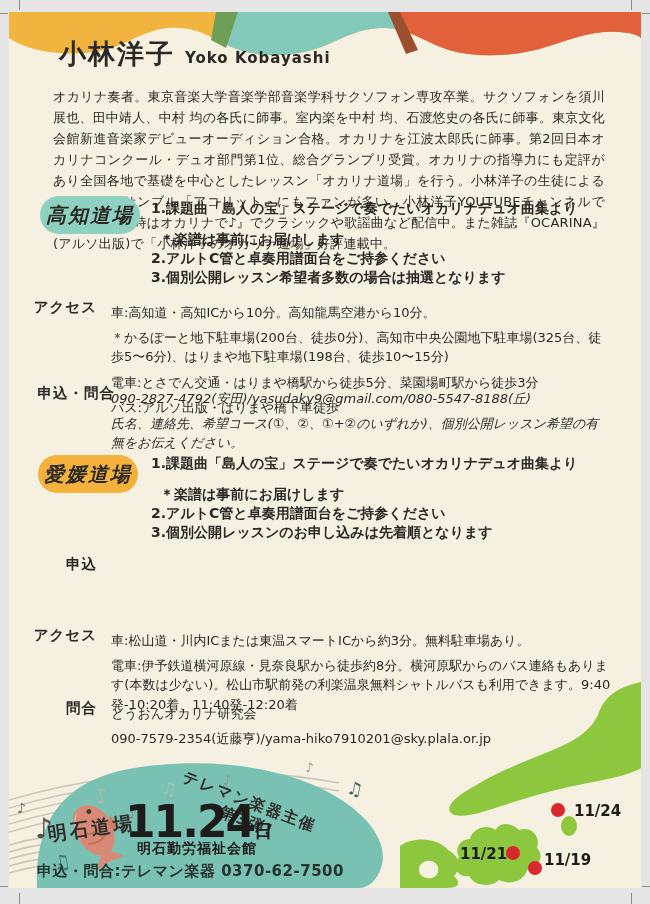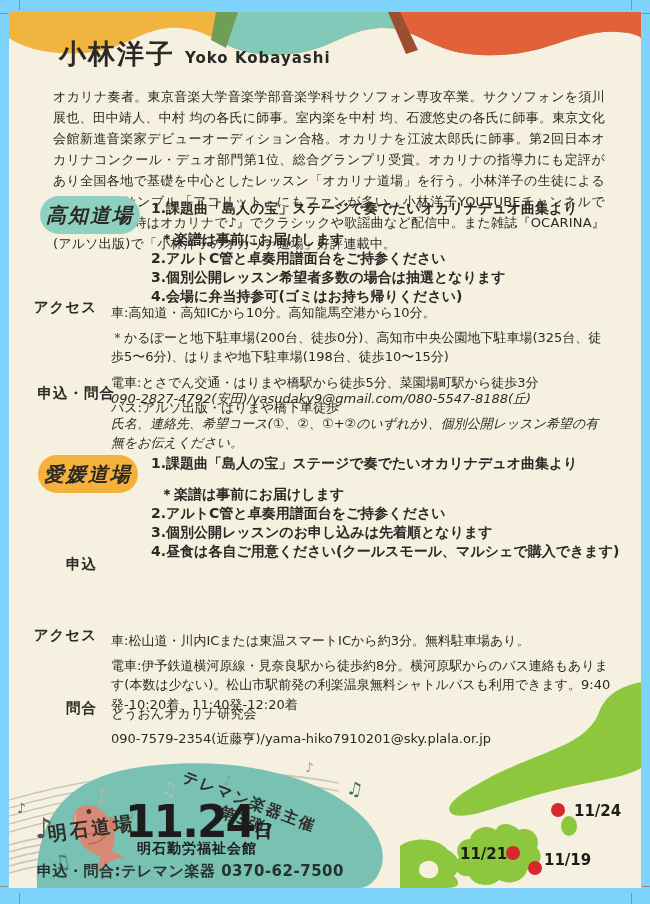--- a/index.html
+++ b/index.html
@@ -1,17 +1,17 @@
 <!DOCTYPE html>
 <html><head>
 <meta charset="utf-8">
 <style>
   html,body{margin:0;padding:0;}
   body{width:650px;height:904px;background:#ffffff;font-family:"DejaVu Sans",sans-serif;color:#2a2925;}
-  .stage{position:relative;width:650px;height:904px;overflow:hidden;background:#7dd3fc;}
+  .stage{position:relative;width:650px;height:904px;overflow:hidden;background:#e5e5e5;}
   .page{position:absolute;left:9px;top:12px;width:632px;height:876px;background:#f6f0e1;overflow:hidden;}
   .abs{position:absolute;}
   .crop{position:absolute;background:#8f8d85;}
   h1{margin:0;font-size:27px;font-weight:800;letter-spacing:2px;}
   .name-en{font-size:15px;font-weight:600;letter-spacing:1px;margin-left:10px;}
   .bio{font-size:13px;line-height:21px;text-align:justify;letter-spacing:0.2px;}
   .badge{border-radius:20px;display:flex;align-items:center;justify-content:center;
          font-size:20px;font-weight:800;letter-spacing:2px;color:#2a2925;font-style:italic;}
   .items p{margin:0;font-size:14px;line-height:19px;font-weight:700;}
   .items p.indent{padding-left:9px;margin-top:12px;}
@@ -64,21 +64,20 @@
     </div>
 
     <div class="abs bio" style="left:44px;top:74px;width:552px;">オカリナ奏者。東京音楽大学音楽学部音楽学科サクソフォン専攻卒業。サクソフォンを須川展也、田中靖人、中村 均の各氏に師事。室内楽を中村 均、石渡悠史の各氏に師事。東京文化会館新進音楽家デビューオーディション合格。オカリナを江波太郎氏に師事。第2回日本オカリナコンクール・デュオ部門第1位、総合グランプリ受賞。オカリナの指導力にも定評があり全国各地で基礎を中心としたレッスン「オカリナ道場」を行う。小林洋子の生徒によるラージアンサンブル「アコリット」にもファンが多い。小林洋子YOUTUBEチャンネルでは、『こんな時はオカリナで♪』でクラシックや歌謡曲など配信中。また雑誌『OCARINA』(アルソ出版)で「小林洋子のオカリナ道場」好評連載中。</div>
 
     <div class="abs badge" style="left:31px;top:184px;width:100px;height:38px;background:#8fd1c1;">高知道場</div>
     <div class="abs items" style="left:142px;top:187px;width:470px;">
       <p>1.課題曲「島人の宝」ステージで奏でたいオカリナデュオ曲集より</p>
       <p class="indent">＊楽譜は事前にお届けします</p>
       <p>2.アルトC管と卓奏用譜面台をご持参ください</p>
       <p>3.個別公開レッスン希望者多数の場合は抽選となります</p>
-      <p>4.会場に弁当持参可(ゴミはお持ち帰りください)</p>
     </div>
 
     <div class="abs rowlabel" style="left:10px;top:286px;width:78px;">アクセス</div>
     <div class="abs rowbody" style="left:96px;top:285px;width:512px;">
       <p>車:高知道・高知ICから10分。高知龍馬空港から10分。</p>
       <p>＊かるぽーと地下駐車場(200台、徒歩0分)、高知市中央公園地下駐車場(325台、徒歩5〜6分)、はりまや地下駐車場(198台、徒歩10〜15分)</p>
       <p>電車:とさでん交通・はりまや橋駅から徒歩5分、菜園場町駅から徒歩3分</p>
       <p>バス:アルソ出版・はりまや橋下車徒歩</p>
     </div>
 
@@ -87,21 +86,20 @@
       <p>090-2827-4792(安田)/yasudaky9@gmail.com/080-5547-8188(丘)</p>
       <p>氏名、連絡先、希望コース(①、②、①+②のいずれか)、個別公開レッスン希望の有無をお伝えください。</p>
     </div>
 
     <div class="abs badge" style="left:29px;top:443px;width:100px;height:38px;background:#f4b13c;">愛媛道場</div>
     <div class="abs items" style="left:142px;top:442px;width:480px;">
       <p>1.課題曲「島人の宝」ステージで奏でたいオカリナデュオ曲集より</p>
       <p class="indent">＊楽譜は事前にお届けします</p>
       <p>2.アルトC管と卓奏用譜面台をご持参ください</p>
       <p>3.個別公開レッスンのお申し込みは先着順となります</p>
-      <p>4.昼食は各自ご用意ください(クールスモール、マルシェで購入できます)</p>
     </div>
 
     <div class="abs rowlabel" style="left:10px;top:543px;width:78px;">申込</div>
 
     <div class="abs rowlabel" style="left:10px;top:614px;width:78px;">アクセス</div>
     <div class="abs rowbody" style="left:96px;top:613px;width:516px;">
       <p>車:松山道・川内ICまたは東温スマートICから約3分。無料駐車場あり。</p>
       <p>電車:伊予鉄道横河原線・見奈良駅から徒歩約8分。横河原駅からのバス連絡もあります(本数は少ない)。松山市駅前発の利楽温泉無料シャトルバスも利用できます。9:40発-10:20着、11:40発-12:20着</p>
     </div>
 

